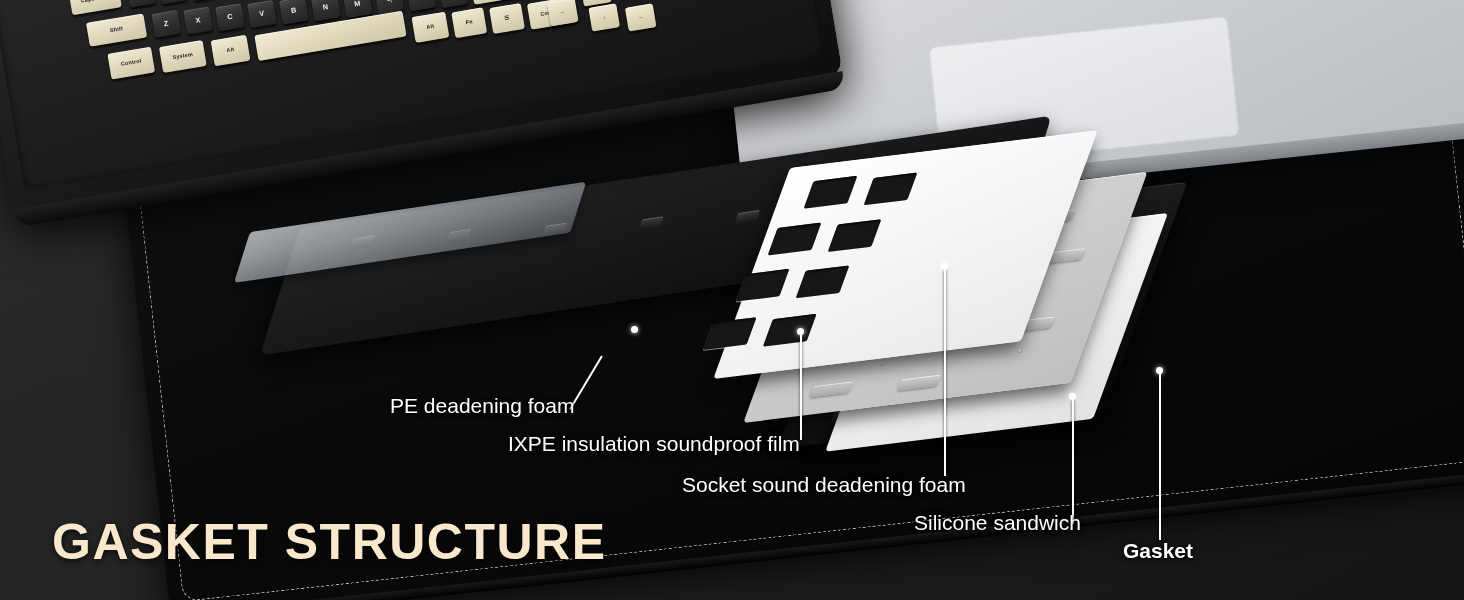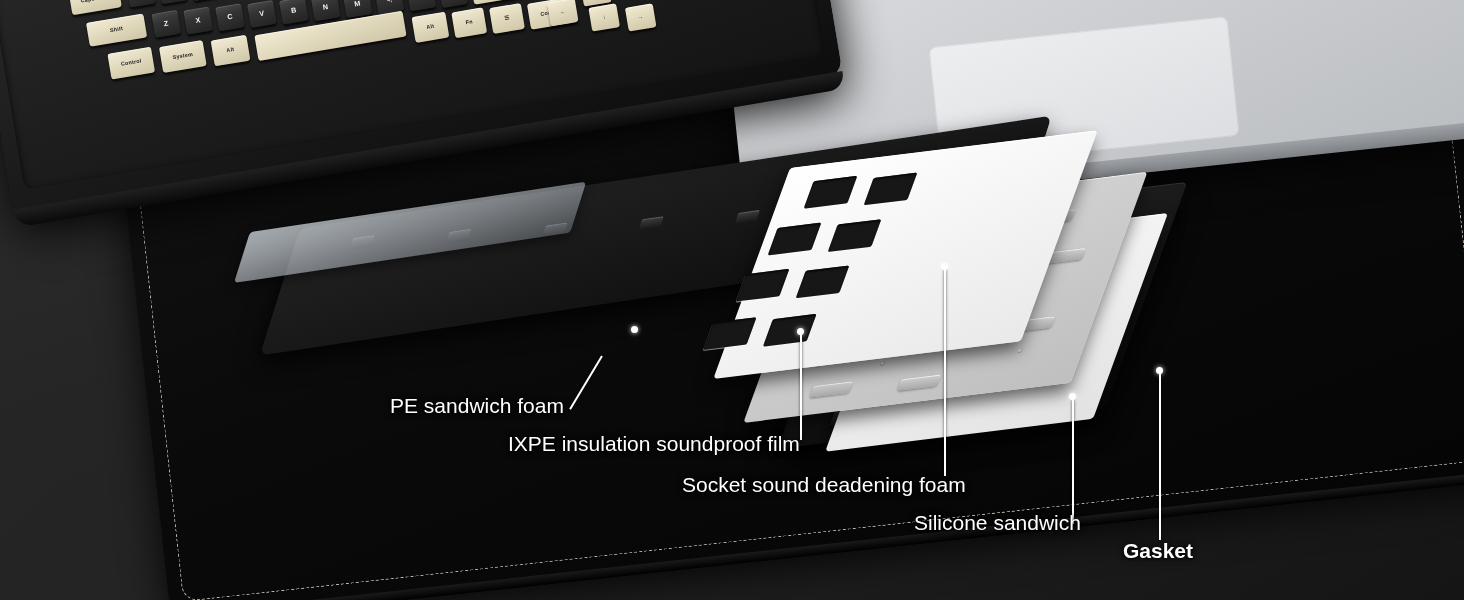--- a/index.html
+++ b/index.html
@@ -231,20 +231,21 @@
 
   <div class="leader" style="left:944px; top:268px; width:1.6px; height:208px;"></div>
   <div class="leader-dot" style="left:941px; top:263px;"></div>
 
   <div class="leader" style="left:1072px; top:398px; width:1.6px; height:126px;"></div>
   <div class="leader-dot" style="left:1069px; top:393px;"></div>
 
   <div class="leader" style="left:1159px; top:372px; width:1.6px; height:168px;"></div>
   <div class="leader-dot" style="left:1156px; top:367px;"></div>
 
-  <div class="callout" style="left:390px; top:394px;">PE sandwich foam</div>
+  <div class="callout" style="left:390px; top:394px;">PE deadening foam</div>
   <div class="callout" style="left:682px; top:473px;">Socket sound deadening foam</div>
   <div class="callout" style="left:508px; top:432px;">IXPE insulation soundproof film</div>
   <div class="callout" style="left:914px; top:511px;">Silicone sandwich</div>
   <div class="callout" style="left:1123px; top:539px;font-weight:bold;">Gasket</div>
 
+  <div id="title">GASKET STRUCTURE</div>
 
 </div>
 
 </body></html>

